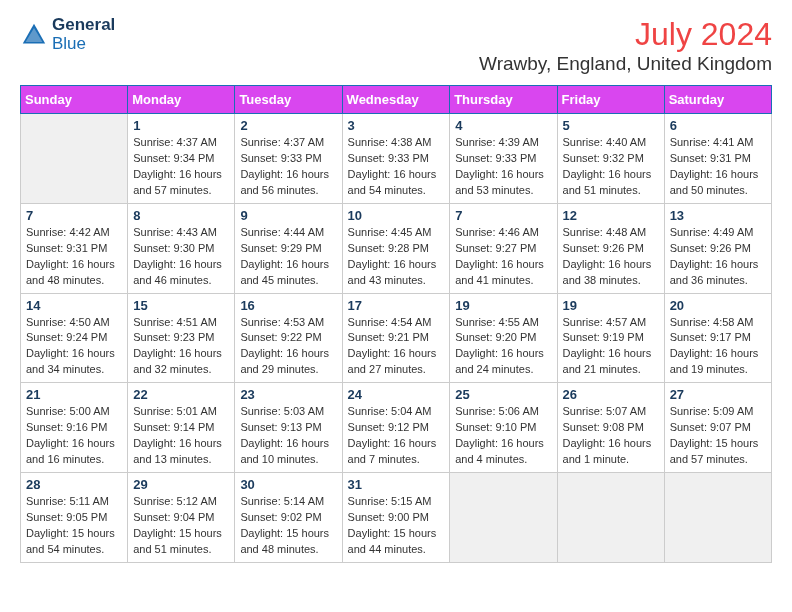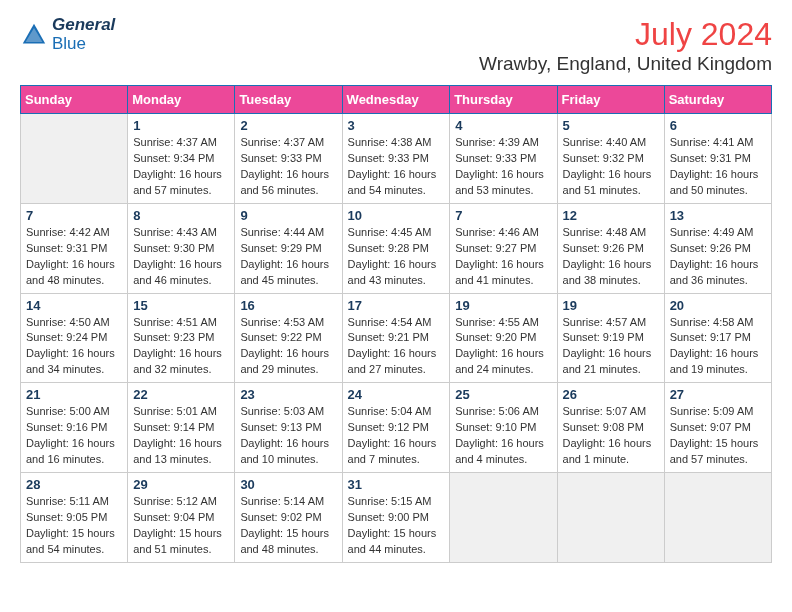--- a/index.html
+++ b/index.html
@@ -36,21 +36,21 @@
     .location {
       font-size: 19px;
       color: #333;
     }
     table {
       width: 100%;
       border-collapse: collapse;
       font-size: 11px;
     }
     thead tr th {
-      background-color: #ec4899;
+      background-color: #d946ef;
       color: #fff;
       padding: 6px 4px;
       text-align: left;
       font-size: 13px;
       font-weight: bold;
       border: 1px solid #1a6eb5;
     }
     tbody tr td {
       border: 1px solid #ccc;
       padding: 4px 5px;
@@ -84,21 +84,21 @@
 </head>
 <body>
 
 <div class="header-area">
   <div class="logo">
     <svg class="logo-icon" viewBox="0 0 40 40">
       <polygon points="20,4 36,32 4,32" fill="#1a6eb5"></polygon>
       <polygon points="20,10 32,30 8,30" fill="#fff" opacity="0.3"></polygon>
     </svg>
     <div>
-      <div style="font-size:17px;font-weight:bold;color:#1a3a5c;line-height:1.1;font-style:italic;">General</div>
+      <div style="font-size:17px;font-weight:bold;color:#1a3a5c;line-height:1.1;">General</div>
       <div style="font-size:17px;font-weight:normal;color:#1a6eb5;line-height:1.1;">Blue</div>
     </div>
   </div>
   <div class="title-area">
     <div class="month-year">July 2024</div>
     <div class="location">Wrawby, England, United Kingdom</div>
   </div>
 </div>
 
 <table>

